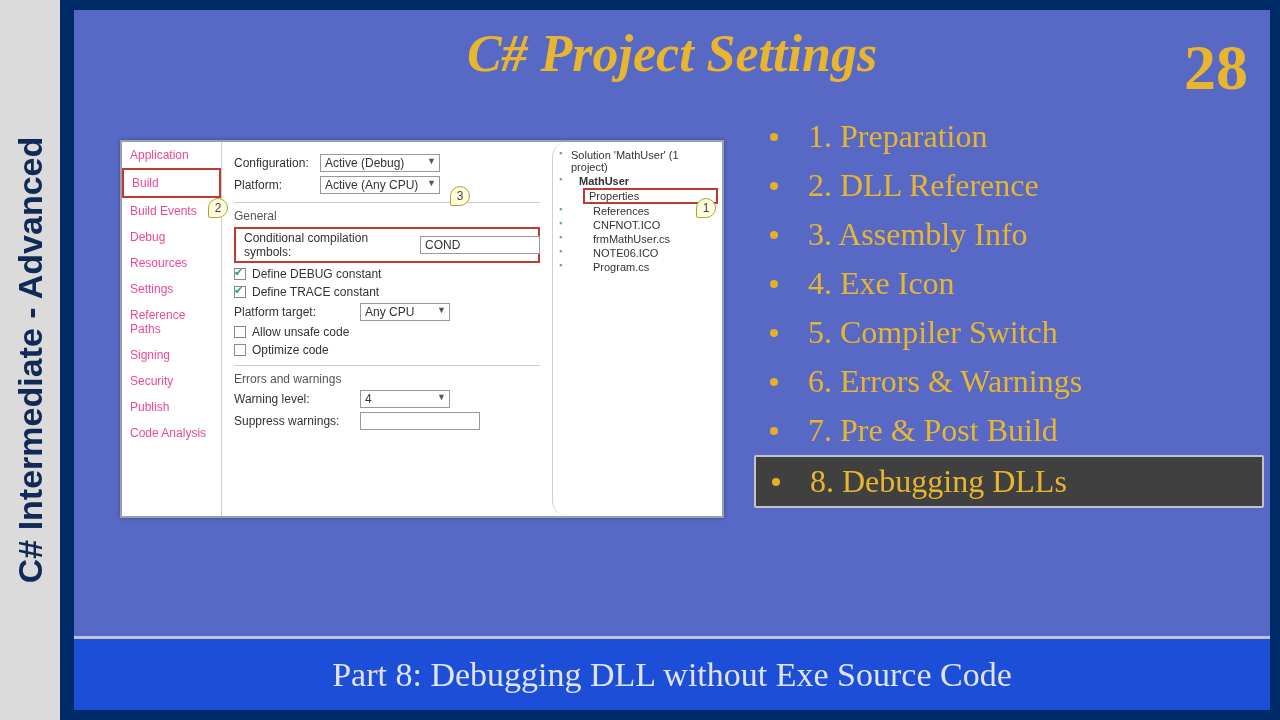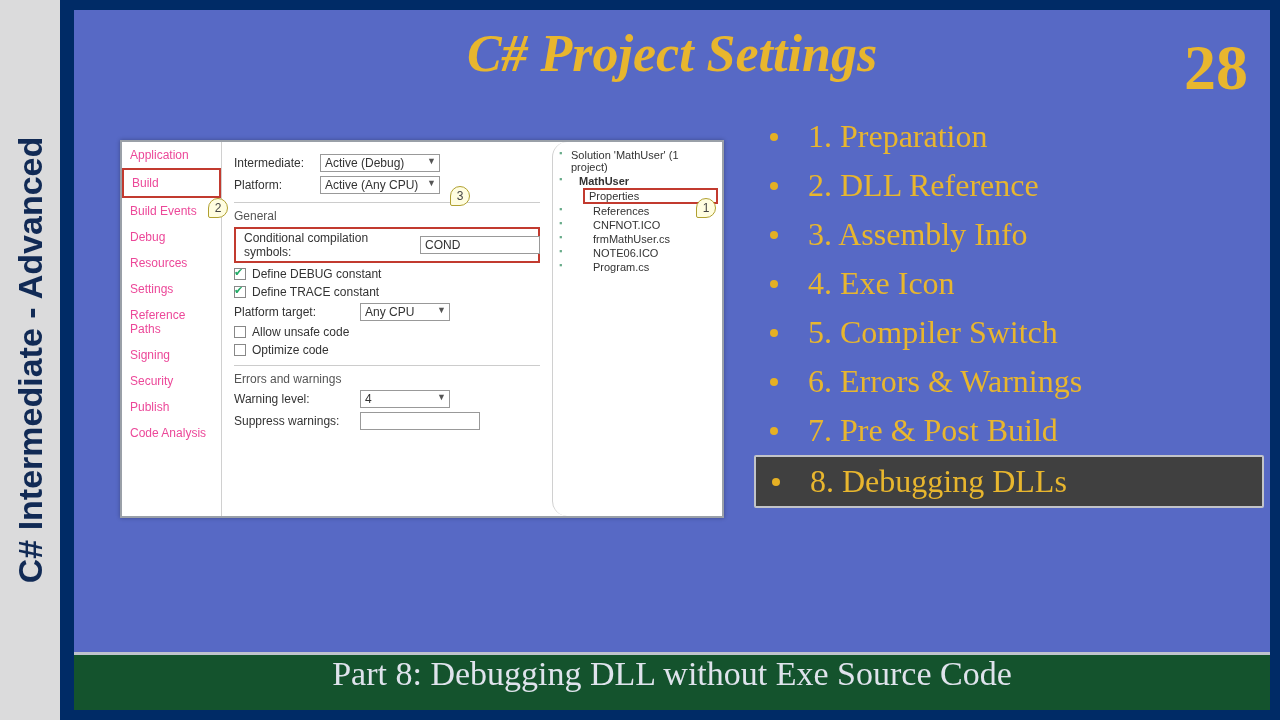--- a/index.html
+++ b/index.html
@@ -31,21 +31,21 @@
   .ss-right .node { padding: 1px 0 1px 14px; position: relative; }
   .ss-right .node::before { content: "▪"; position: absolute; left: 2px; top: 0; font-size: 9px; color: #6a8; }
   .ss-right .selnode { border: 2px solid #c23a2f; margin-left: 10px; padding-left: 4px; }
   .callout { position:absolute; width:20px; height:20px; background:#fffde0; border:1px solid #b0a030; border-radius:10px 10px 10px 2px; text-align:center; font-size:12px; line-height:18px; color:#444; }
 
   .agenda { position: absolute; left: 680px; top: 102px; width: 510px; }
   .agenda .item { display: flex; align-items: center; gap: 30px; padding: 6px 10px 6px 16px; font-size: 32px; color: #e8b62e; font-family: Georgia, serif; }
   .agenda .bullet { width: 8px; height: 8px; background: #e5b024; border-radius: 50%; flex: none; }
   .agenda .item.hi { background: #404040; border: 2px solid #c2c4c8; border-radius: 2px; }
 
-  .footer { position: absolute; left: 0; right: 0; bottom: 0; height: 58px; background: #14532d; border-top: 3px solid #bfc4cd; display: flex; justify-content: center; }
+  .footer { position: absolute; left: 0; right: 0; bottom: 0; height: 74px; background: #1d4ed8; border-top: 3px solid #bfc4cd; display: flex; align-items: center; justify-content: center; }
   .footer-text { color: #dfe3ec; font-size: 34px; font-family: Georgia, serif; }
 </style>
 </head>
 <body>
 
 <div class="stage">
   <div class="left-strip">
     <div class="rot">C# Intermediate - Advanced</div>
   </div>
 
@@ -64,21 +64,21 @@
           <div class="tab">Reference Paths</div>
           <div class="tab">Signing</div>
           <div class="tab">Security</div>
           <div class="tab">Publish</div>
           <div class="tab">Code Analysis</div>
         </div>
       <div class="callout" style="left:86px; top:56px;">2</div>
 
       <div class="ss-mid">
         <div class="ss-row">
-          <label>Intermediate:</label>
+          <label>Configuration:</label>
           <div class="ss-sel">Active (Debug)</div>
         </div>
         <div class="ss-row">
           <label>Platform:</label>
           <div class="ss-sel">Active (Any CPU)</div>
         </div>
         <div class="callout" style="left:228px; top:44px;">3</div>
 
         <div class="ss-group">General</div>
         <div class="ss-row ss-red" style="padding:2px 8px;">

